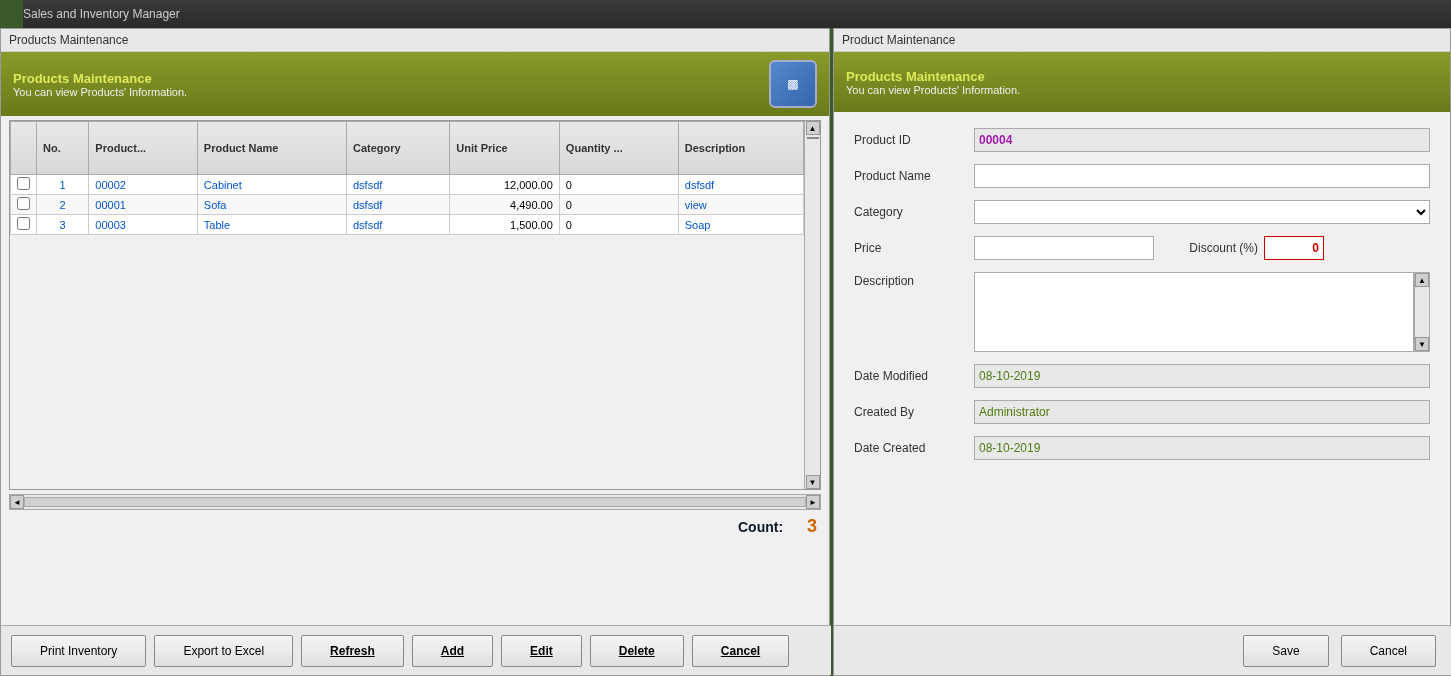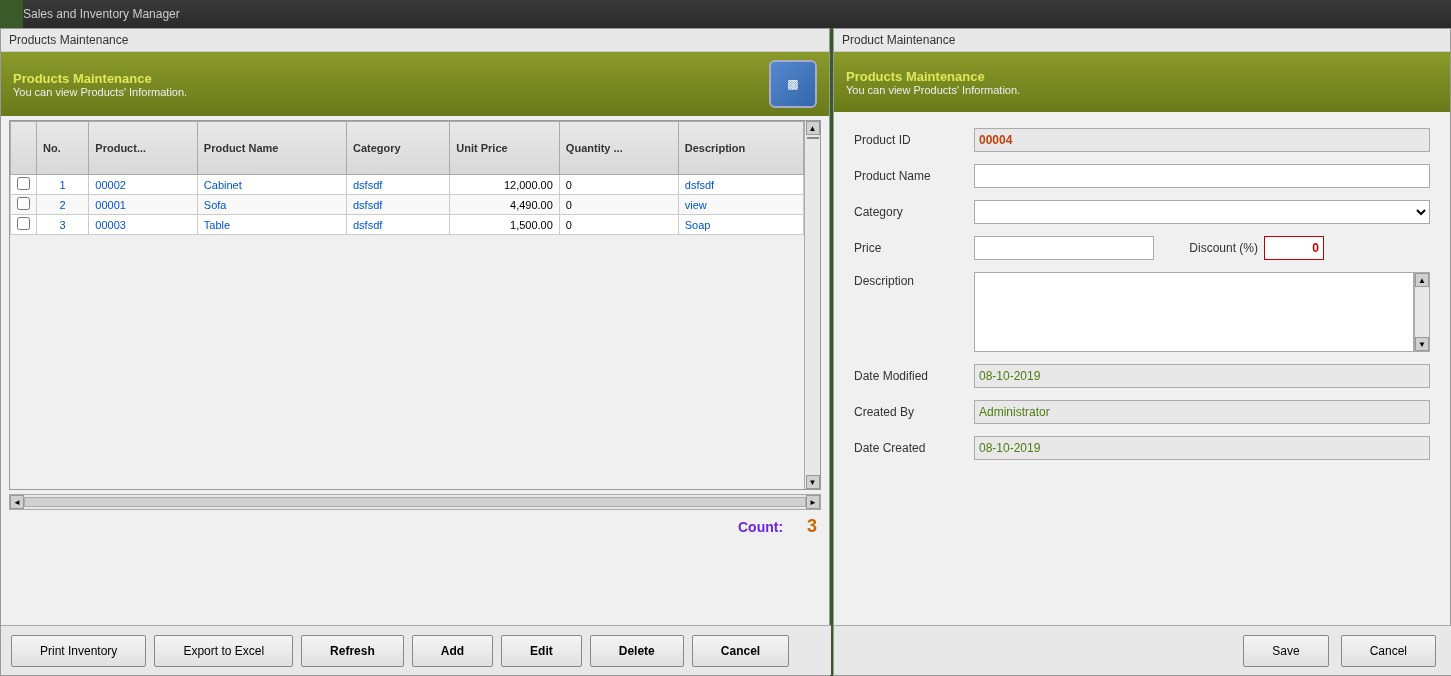--- a/index.html
+++ b/index.html
@@ -124,21 +124,21 @@
     }
 
     
     .count-area {
       padding: 6px 12px;
       text-align: right;
       font-size: 14px;
     }
 
     .count-label {
-      color: #6d28d9;
+      color: #0f172a;
       font-size: 14px;
       font-weight: bold;
     }
 
     .count-value {
       color: #cc6600;
       font-size: 18px;
       font-weight: bold;
       margin-left: 20px;
     }
@@ -161,20 +161,21 @@
       height: 32px;
       padding: 4px 28px;
       border: 1px solid #888;
       background: linear-gradient(to bottom, #f5f5f5, #e0e0e0);
       cursor: pointer;
       font-size: 12px;
       border-radius: 2px;
     }
 
     .btn-underline {
+      text-decoration: underline;
       font-weight: bold;
     }
 
     
     .right-panel {
       position: absolute;
       top: 28px;
       left: 833px;
       width: 618px;
       height: 648px;
@@ -227,21 +228,21 @@
       font-size: 12px;
     }
 
     .form-input.readonly {
       background: #e8e8e8;
       color: #4d7c0f;
     }
 
     .form-input.highlight {
       background: #e8e8e8;
-      color: #c2410c;
+      color: #a21caf;
       font-weight: bold;
     }
 
     .form-select {
       flex: 1;
       height: 24px;
       border: 1px solid #aaa;
       background: white;
       padding: 0 4px;
       font-size: 12px;

